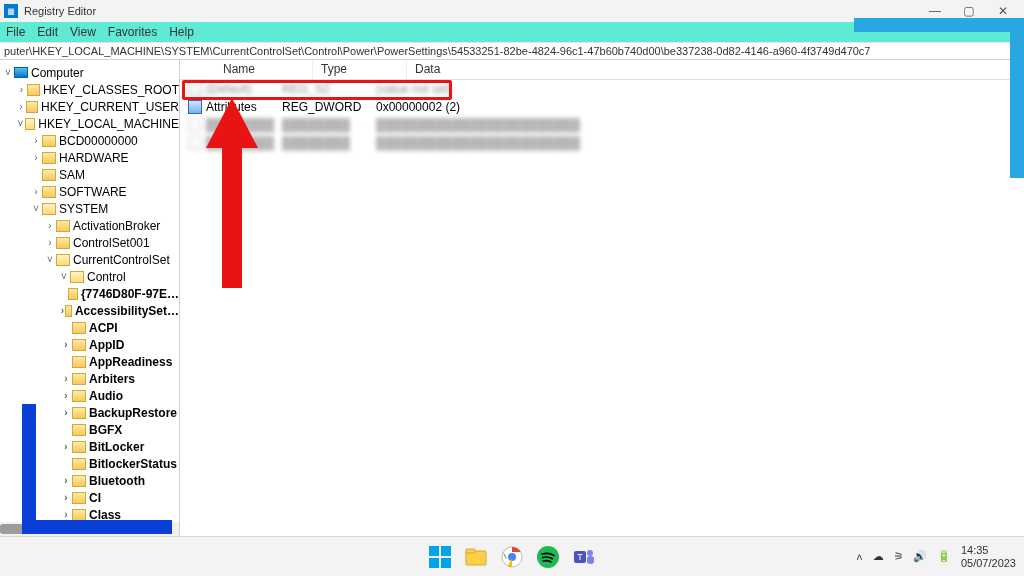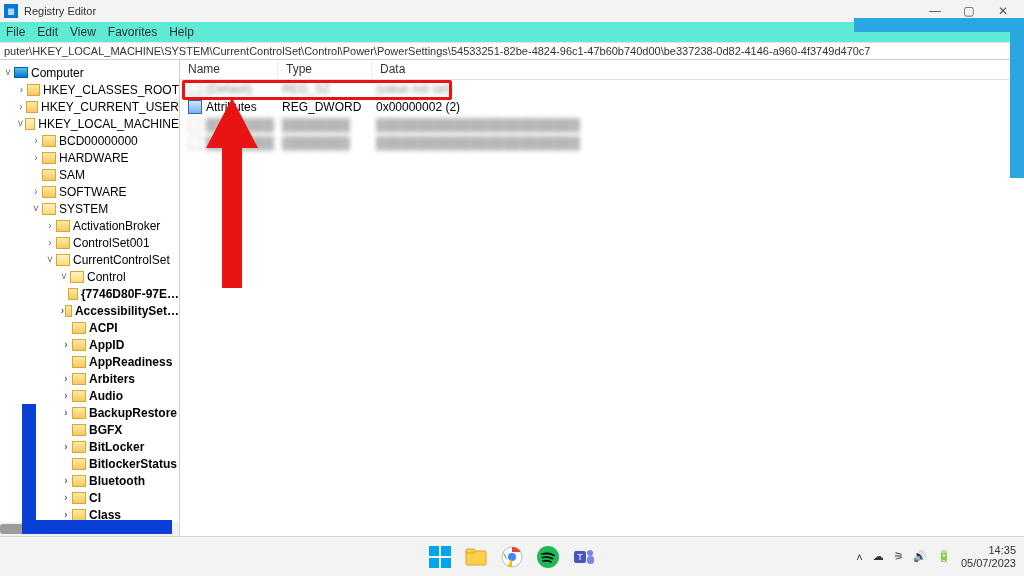--- a/index.html
+++ b/index.html
@@ -33,40 +33,40 @@
   .icon.folder { background: linear-gradient(#ffe9a6,#f7c95e); border:1px solid #d6a935;}
   .icon.folder-open { background: linear-gradient(#fff3c6,#ffd978); border:1px solid #d6a935;}
 
   .lvl0 { padding-left: 2px; } .lvl1 { padding-left: 16px; } .lvl2 { padding-left: 30px; }
   .lvl3 { padding-left: 44px; } .lvl4 { padding-left: 58px; } .lvl5 { padding-left: 60px; font-weight: bold; }
 
   
   .list-panel { flex:1; background:#fff; position:relative; }
   .list-header { display:flex; height: 20px; border-bottom: 1px solid #e0e0e0; color:#333; font-size:12px; }
   .list-header .col { padding: 2px 8px; border-right: 1px solid #eee;}
-  .col-name { width: 98px;} .col-type { width: 94px;} .col-data { flex:1;}
+  .col-name { width: 98px; margin-left: 35px;} .col-type { width: 94px;} .col-data { flex:1;}
 
   .row { display:flex; height: 18px; align-items:center; font-size:12px;}
   .row .cicon { width:14px; height:14px; margin:0 4px 0 8px; border:1px solid #888; display:inline-block;}
   .cicon.sz { background: linear-gradient(#fff,#e8e8e8);}
   .cicon.dw { background: linear-gradient(#cde6ff,#78b4ee); border-color:#2a6db5;}
   .row .c-name { width: 76px; } .row .c-type { width: 94px;} .row .c-data { flex:1;}
 
   
   .red-box { position:absolute; border: 3px solid #e81414; pointer-events:none; border-radius:2px;}
   .red-arrow { position:absolute; pointer-events:none; }
   .blur-row { filter: blur(2px); color:#333;}
   .blur-row .cicon { filter: blur(1px);}
 
   
   .taskbar { height: 40px; background:#f3f3f3; border-top:1px solid #d8d8d8; display:flex; align-items:center; padding:0 8px; position:relative;}
   .task-center { position:absolute; left:50%; transform:translateX(-50%); display:flex; gap:12px; align-items:center;}
   .task-icon { width:24px; height:24px; border-radius:2px; }
   .tray { margin-left:auto; display:flex; align-items:center; gap:10px; font-size:11px; color:#333;}
-  .clock { text-align:right; line-height:1.1;}
+  .clock { text-align:left; line-height:1.1;}
 
   
   .corner-tr { position:absolute; right:0; top:0; width:170px; height:170px; pointer-events:none;}
   .corner-tr::before { content:""; position:absolute; right:0; top:18px; width:14px; height:160px; background:#2aa7e0;}
   .corner-tr::after  { content:""; position:absolute; right:0; top:18px; height:14px; width:170px; background:#2aa7e0;}
   .corner-bl { position:absolute; left:22px; bottom:42px; width:150px; height:130px; pointer-events:none;}
   .corner-bl::before { content:""; position:absolute; left:0; bottom:0; width:14px; height:130px; background:#0a3fd6;}
   .corner-bl::after  { content:""; position:absolute; left:0; bottom:0; height:14px; width:150px; background:#0a3fd6;}
 </style>
 </head>

